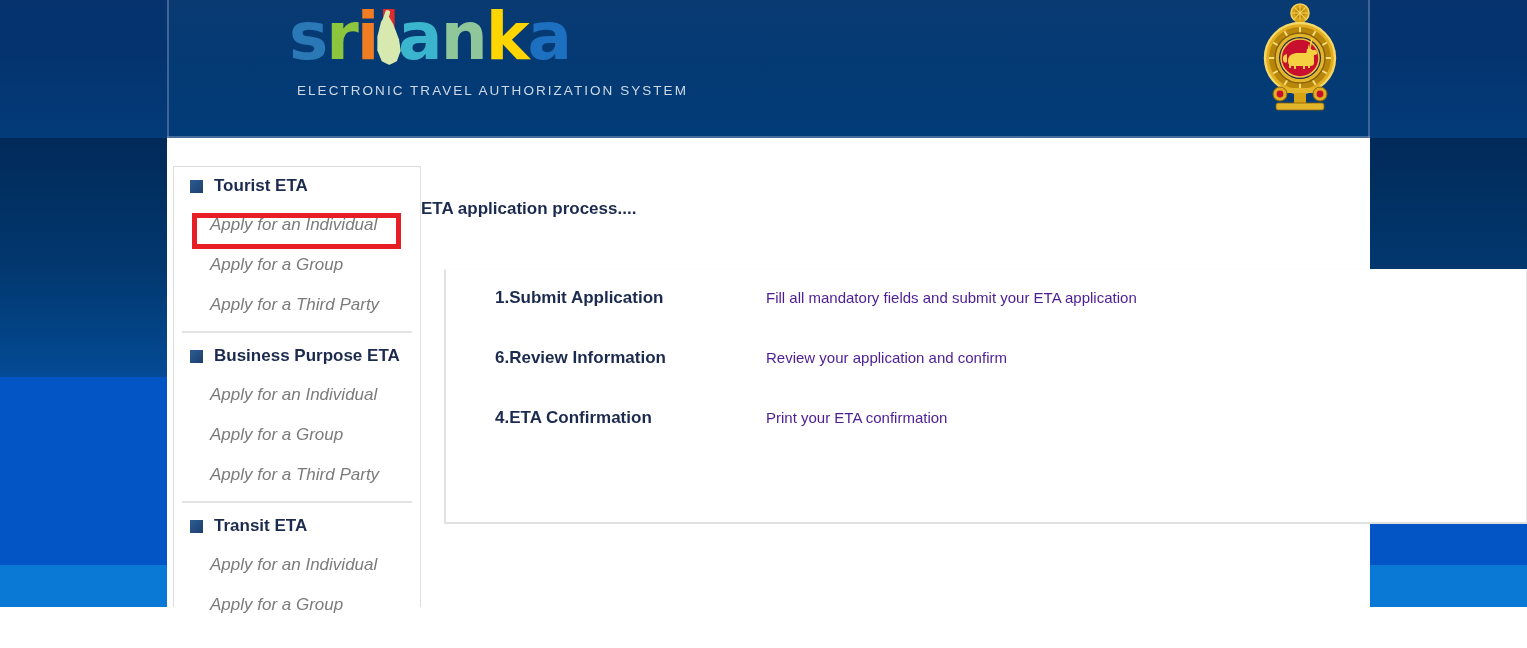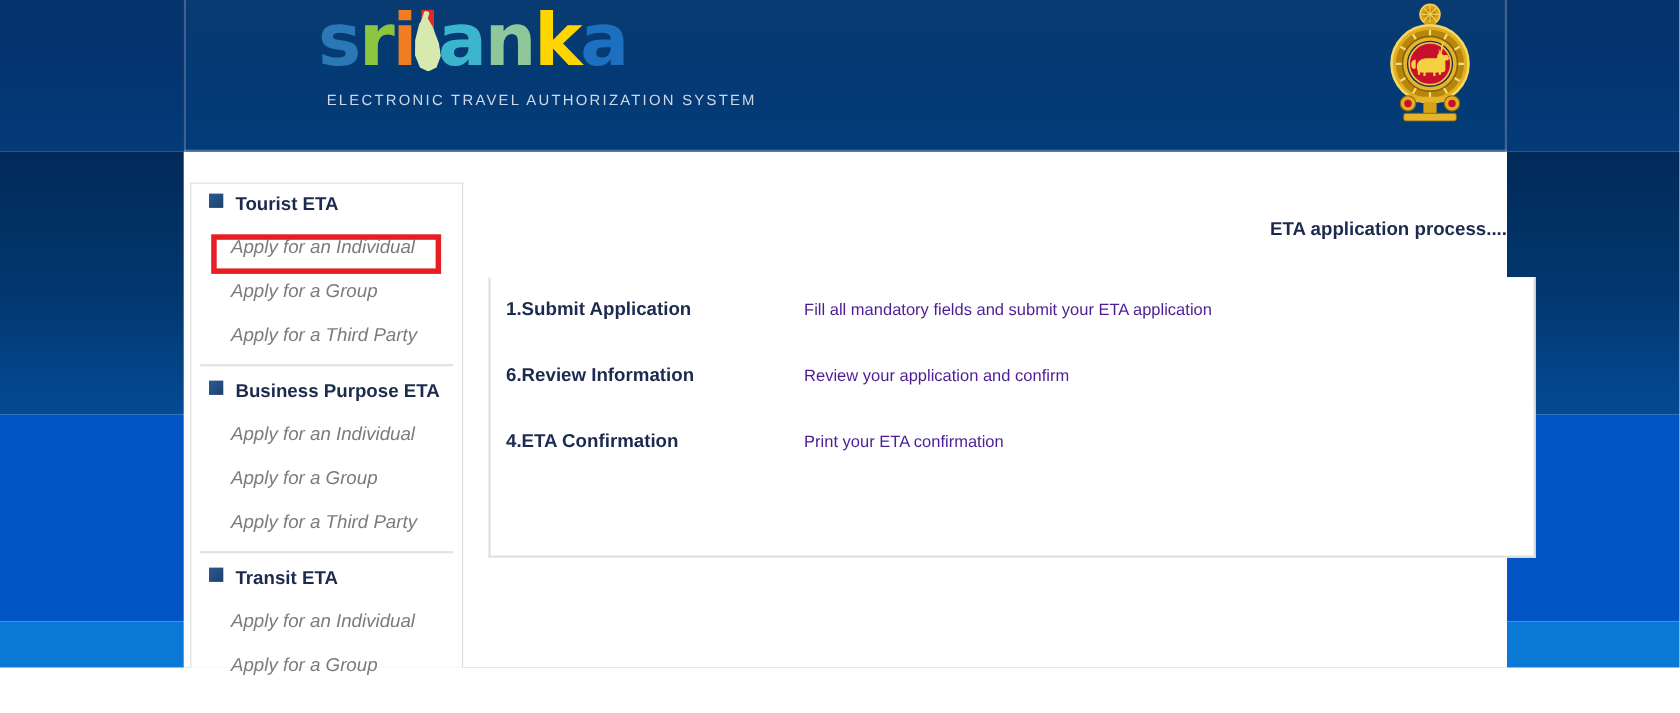--- a/index.html
+++ b/index.html
@@ -140,21 +140,21 @@
     top: 28px;
     width: 248px;
     height: 441px;
     background: #ffffff;
     border: 1px solid #dedede;
     border-bottom: none;
   }
   .menu-group { padding: 0; }
   .group-head {
     display: flex;
-    align-items: flex-start;
+    align-items: center;
     gap: 11px;
     padding: 9px 0 9px 16px;
     font-size: 17px;
     font-weight: 700;
     color: #1b2a4e;
     font-family: "Liberation Sans", sans-serif;
   }
   .group-head .bullet {
     width: 13px;
     height: 13px;
@@ -191,38 +191,39 @@
 
   
   #main {
     position: absolute;
     left: 254px;
     top: 28px;
     width: 949px;
     height: 441px;
   }
   #process-title {
-    text-align: right;
+    text-align: left;
     font-size: 17px;
     font-weight: 700;
     color: #1b2a4e;
     padding-top: 33px;
     font-family: "Liberation Sans", sans-serif;
   }
   #process-panel {
     position: absolute;
     left: 23px;
-    top: 86px;
-    width: 952px;
+    top: 103px;
+    width: 1084px;
     height: 255px;
     border-left: 2px solid #e0e0e0;
     border-right: 2px solid #e0e0e0;
     border-bottom: 2px solid #e0e0e0;
     border-top: 1px solid #fdfdfd;
     background: #ffffff;
+    padding-left: 35px;
   }
   .step-row {
     display: flex;
     align-items: baseline;
     padding: 0 0 0 14px;
     height: 60px;
   }
   .step-row:first-child { margin-top: 18px; }
   .step-title {
     width: 271px;

